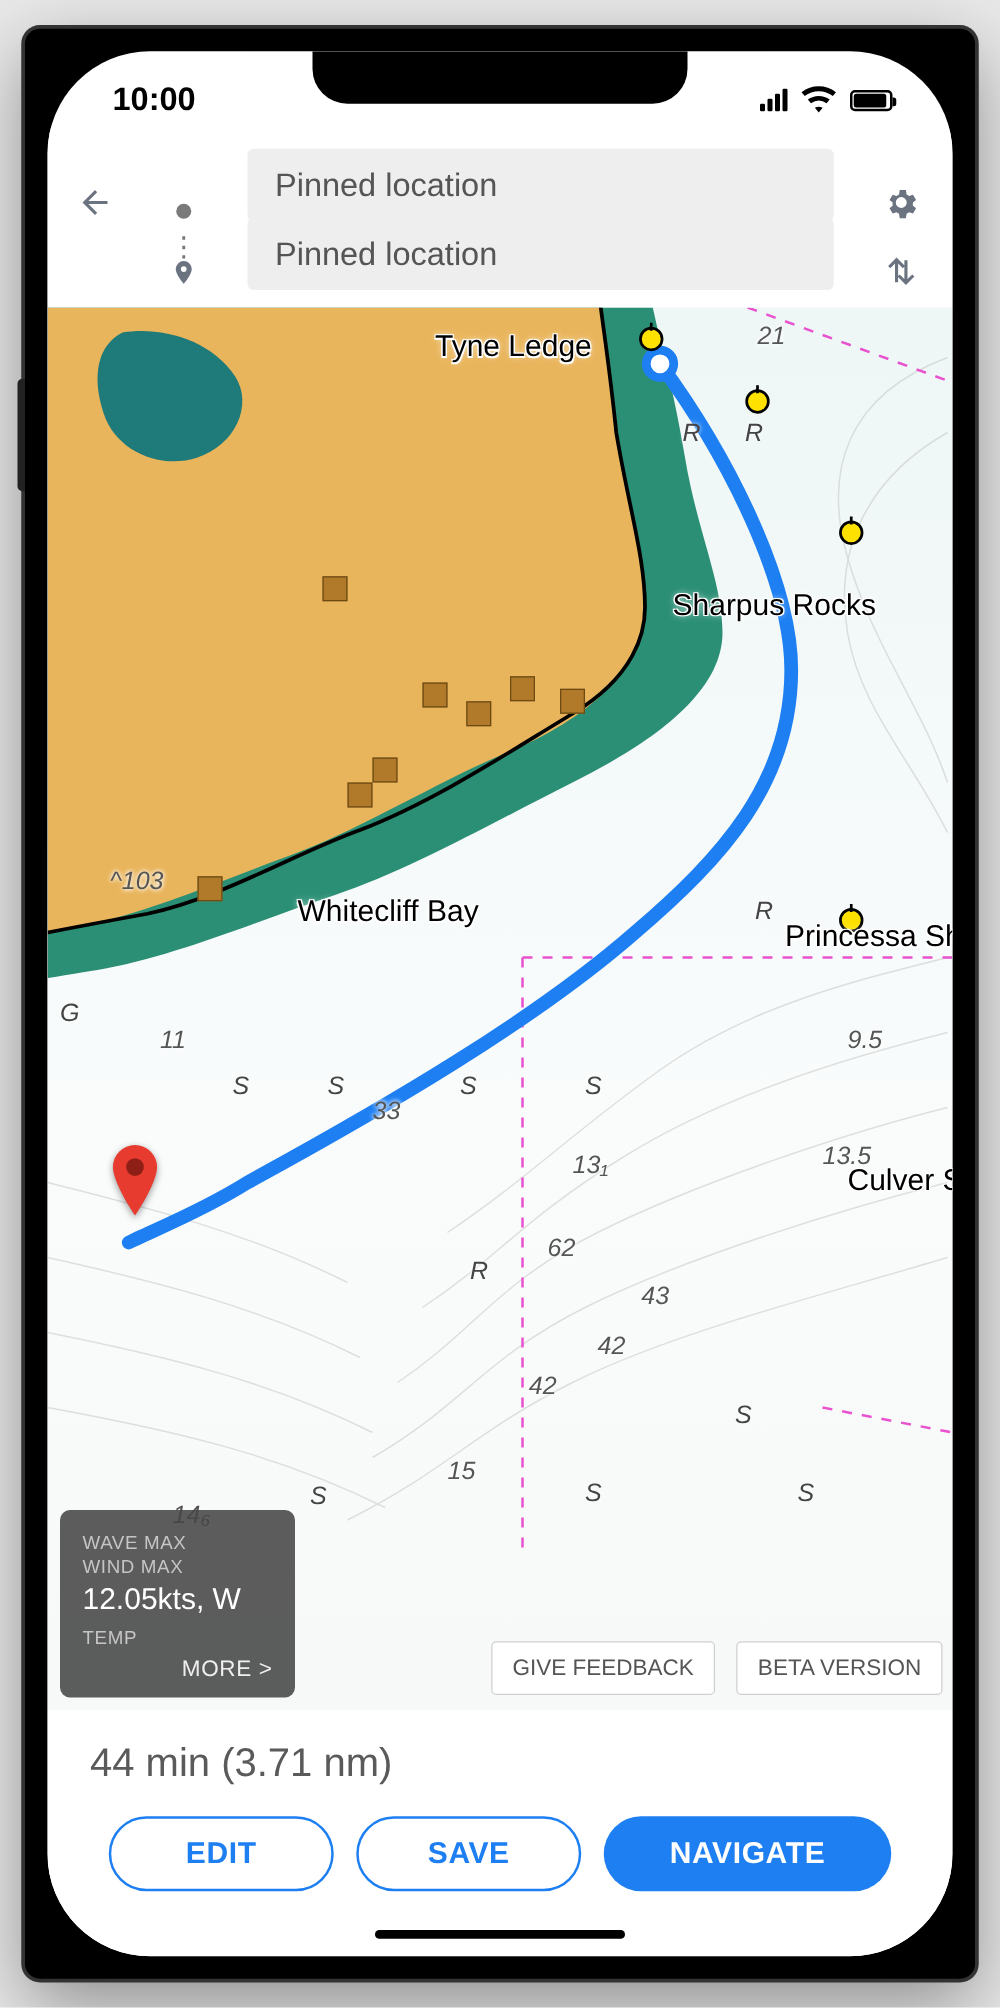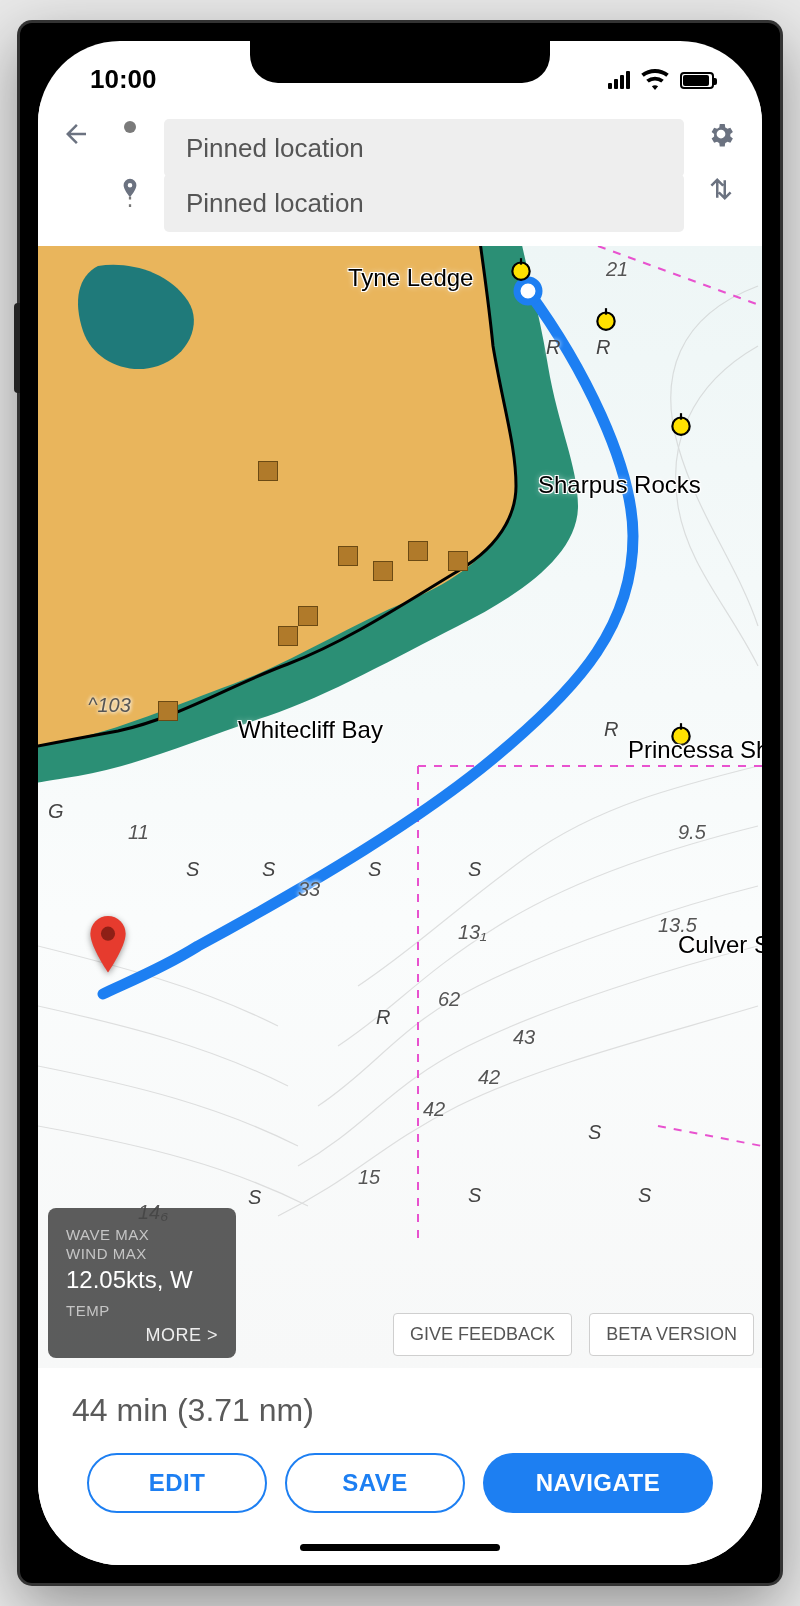--- a/index.html
+++ b/index.html
@@ -44,21 +44,21 @@
   .status-right { display: flex; gap: 10px; align-items: center; }
   .sig-bars { display:flex; gap:2px; align-items:flex-end; height:18px;}
   .sig-bars span{ width:4px; background:#000; border-radius:1px;}
   .sig-bars span:nth-child(1){height:6px}.sig-bars span:nth-child(2){height:10px}.sig-bars span:nth-child(3){height:14px}.sig-bars span:nth-child(4){height:18px}
   .batt { width:34px; height:17px; border:2px solid #000; border-radius:4px; position:relative;}
   .batt::after{content:"";position:absolute;right:-5px;top:4px;width:3px;height:7px;background:#000;border-radius:0 2px 2px 0;}
   .batt::before{content:"";position:absolute;left:1px;top:1px;bottom:1px;width:26px;background:#000;border-radius:2px;}
 
   
   .top-panel { background:#fff; padding: 18px 18px 14px 18px; }
-  .row { display:flex; align-items:flex-start; gap:14px; margin-bottom:14px; }
+  .row { display:flex; align-items:flex-end; gap:31px; margin-bottom:14px; }
   .row:last-child{margin-bottom:0;}
   .icon-slot { width:40px; display:flex; justify-content:center; color:#6b7280; }
   .pill {
     flex:1; background:#eeeeee; border-radius:5px; height:58px;
     display:flex; align-items:center; padding:0 22px; color:#555; font-size:26px;
   }
   .side-btn { width:46px; display:flex; justify-content:center; color:#6b7280; }
   .dots-col { line-height: .6; font-size: 22px; color:#777; letter-spacing:0; }
 
   

